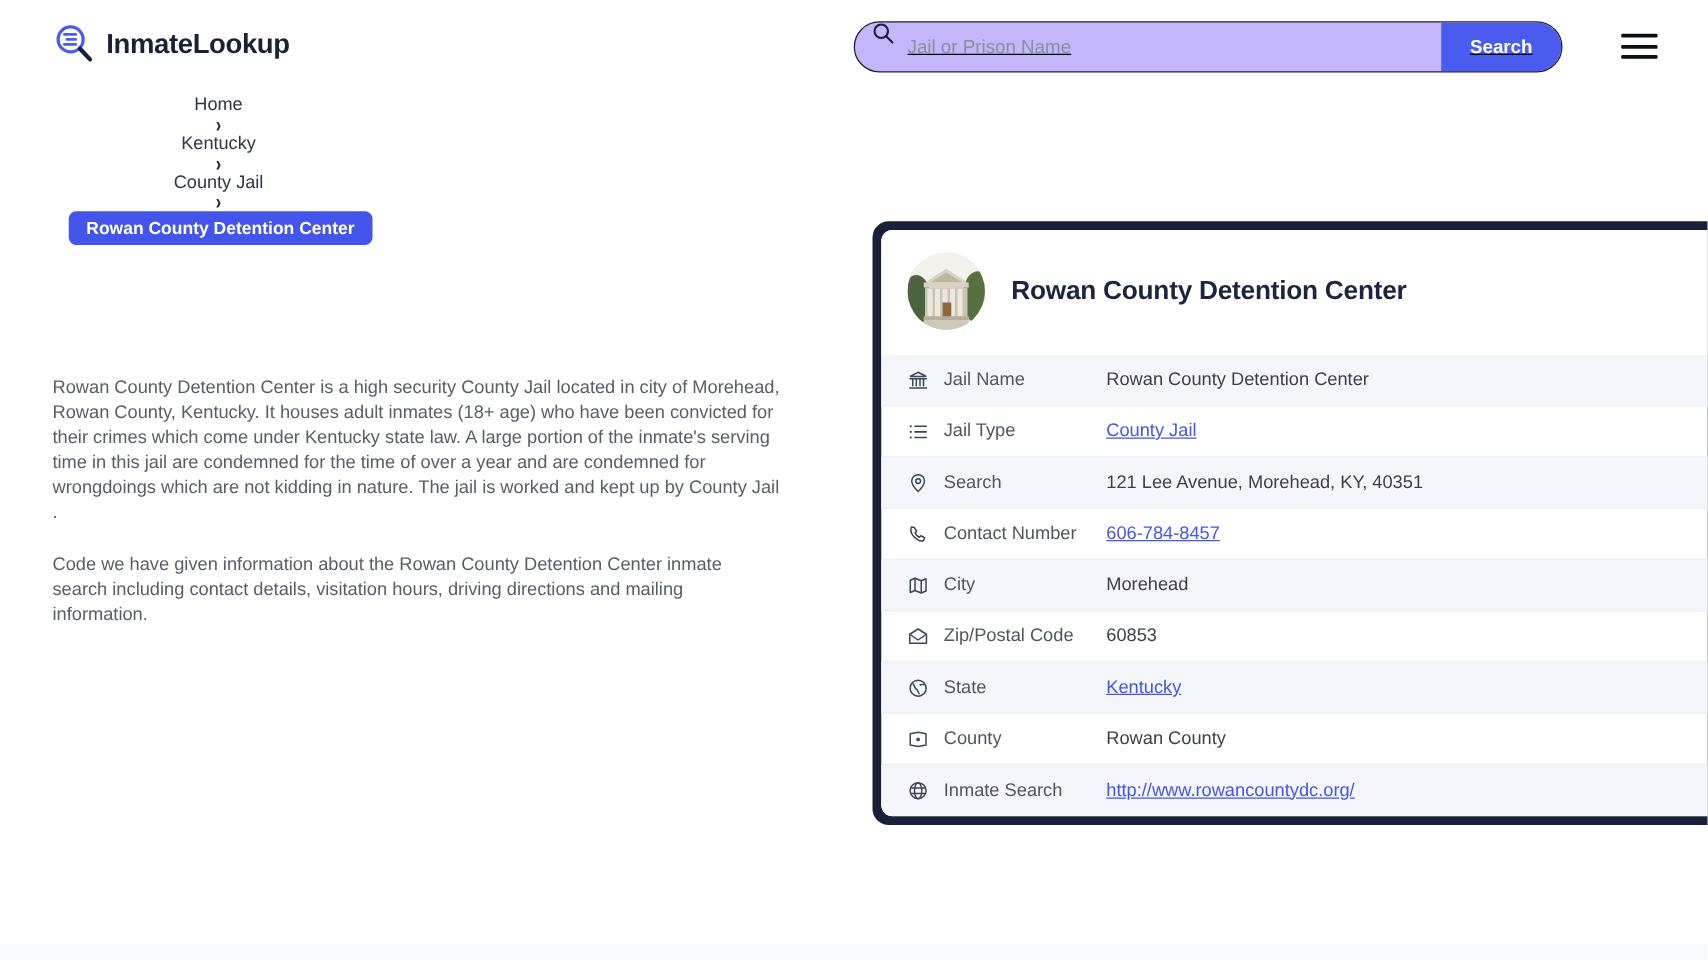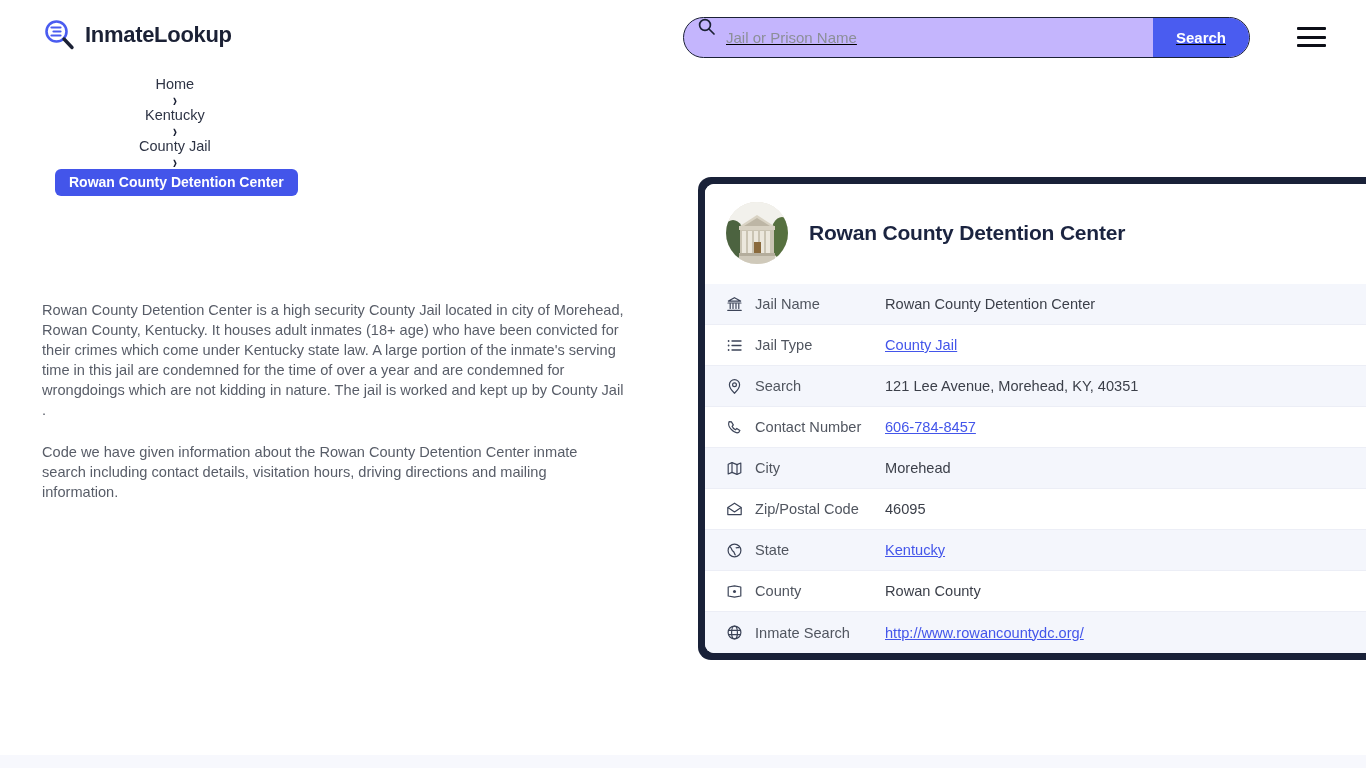--- a/index.html
+++ b/index.html
@@ -383,21 +383,21 @@
       </div>
 
       <div class="info-row">
         <span class="ico">
           <svg viewBox="0 0 17 17" xmlns="http://www.w3.org/2000/svg" fill="none" stroke="#3c4458" stroke-width="1.2" stroke-linejoin="round">
             <path d="M1.8 6.4 L8.5 2.2 L15.2 6.4 V13.6 H1.8 Z"></path>
             <path d="M1.8 6.4 L8.5 11 L15.2 6.4"></path>
           </svg>
         </span>
         <span class="info-label">Zip/Postal Code</span>
-        <span class="info-value">46095</span>
+        <span class="info-value">60853</span>
       </div>
 
       <div class="info-row alt">
         <span class="ico">
           <svg viewBox="0 0 17 17" xmlns="http://www.w3.org/2000/svg" fill="none" stroke="#3c4458" stroke-width="1.2">
             <circle cx="8.5" cy="8.5" r="6.4"></circle>
             <path d="M4 4.6 C6 6.4 5.4 8.6 7.2 9.4 C8.6 10 8.2 12.4 9.6 13.2"></path>
             <path d="M13.4 5.6 C12 6 10.6 5 9.8 6.2"></path>
           </svg>
         </span>

